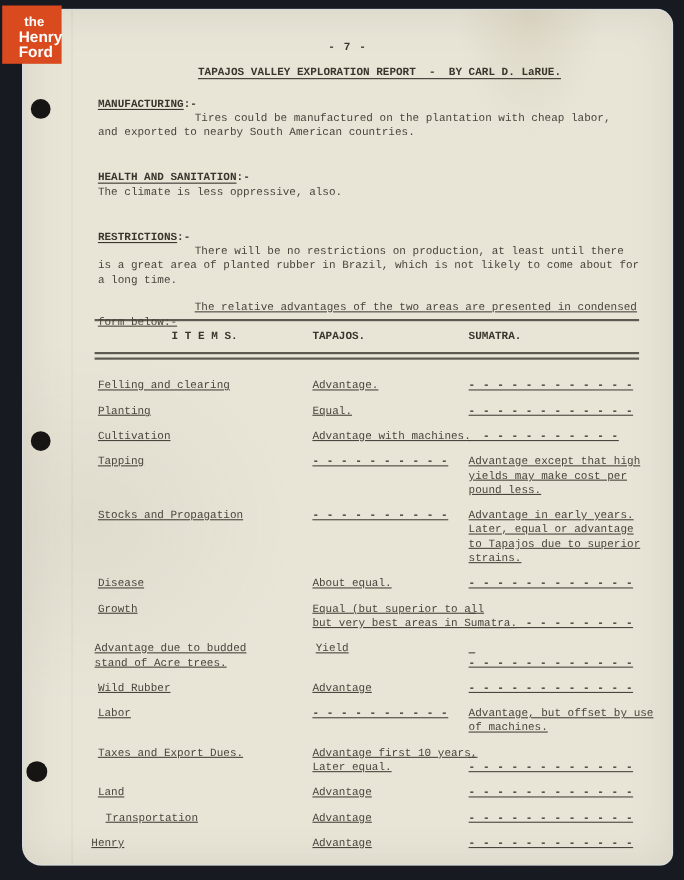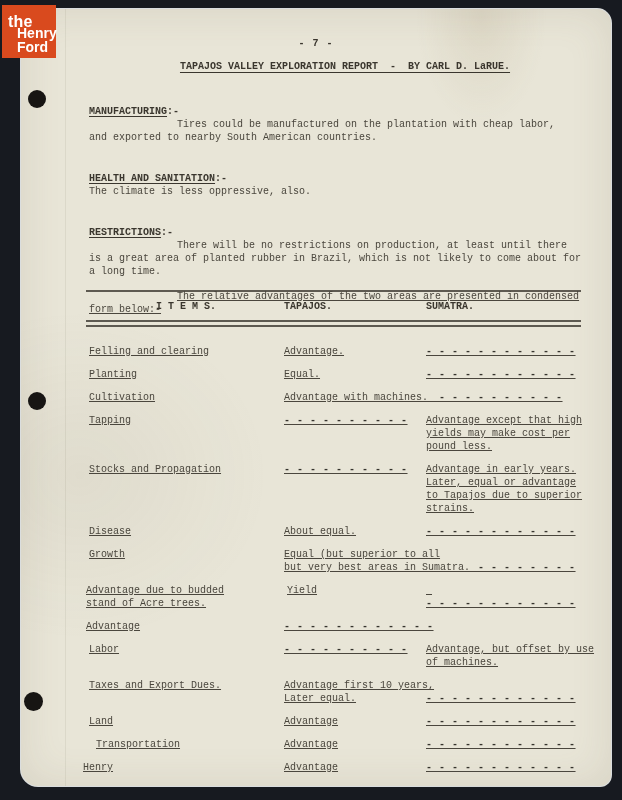--- a/index.html
+++ b/index.html
@@ -20,31 +20,31 @@
     box-shadow:inset 0 0 40px rgba(110,100,80,0.14);
     font-size:10px;line-height:13px;
   }
   .crease{position:absolute;left:44px;top:0;bottom:0;width:1px;background:rgba(60,50,30,0.07);}
   .hole{position:absolute;width:18px;height:18px;border-radius:50%;background:#171513;}
   .hole1{left:7px;top:81px;}
   .hole2{left:7px;top:383px;}
   .hole3{left:3px;top:683px;width:19px;height:19px;}
   .logo{position:absolute;left:2px;top:5px;width:54px;height:53px;background:var(--brand);
         font-family:"Liberation Sans","DejaVu Sans",sans-serif;color:#fff;z-index:5;}
-  .logo-the{position:absolute;left:6px;top:8px;font-size:16px;font-weight:bold;letter-spacing:0.2px;}
+  .logo-the{position:absolute;left:20px;top:8px;font-size:12px;font-weight:bold;letter-spacing:0.2px;}
   .logo-henry{position:absolute;left:15px;top:20px;font-size:14px;font-weight:bold;}
   .logo-ford{position:absolute;left:15px;top:34px;font-size:14px;font-weight:bold;}
   .pagenum{position:absolute;top:28px;left:0;width:100%;text-align:center;
            font-weight:bold;letter-spacing:1px;color:var(--ink-dark);}
   .title{position:absolute;top:51px;left:0;width:100%;text-align:center;padding-left:58px;
          font-weight:bold;white-space:pre;color:var(--ink-dark);
          text-decoration:underline;text-underline-offset:3px;}
   .sections{position:absolute;top:80px;left:68px;width:486px;}
   .section{margin-top:28px;}
-  .section:first-child{margin-top:16px;}
+  .section:first-child{margin-top:0;}
   .sec-head{font-weight:bold;color:var(--ink-dark);}
   .sec-head .hd{text-decoration:underline;text-underline-offset:2px;}
   .tline{min-height:13px;white-space:pre;}
   .tline.indent{padding-left:88px;}
   .intro{margin-top:12px;text-decoration:underline;}
   .ctable{position:absolute;top:281px;left:65px;width:495px;}
   .rule-top{height:0;border-top:2px solid #45423a;opacity:0.85;}
   .thead{position:relative;height:13px;margin-top:8px;font-weight:bold;color:var(--ink-dark);}
   .th{position:absolute;white-space:pre;}
   .th-items{left:35px;margin-left:35px;}
@@ -153,20 +153,21 @@
     <div class="cell cell-sumatra"><div class="cell-line">&nbsp;</div><div class="cell-line dash-line">        - - - - - - - -</div></div>
   </div>
 
   <div class="trow">
     <div class="cell cell-tapajos"><div class="cell-line">Advantage due to budded</div><div class="cell-line">stand of Acre trees.</div></div>
     <div class="cell cell-item">Yield</div>
     <div class="cell cell-sumatra"><div class="cell-line">&nbsp;</div><div class="cell-line dash-line">- - - - - - - - - - - -</div></div>
   </div>
 
   <div class="trow">
+    <div class="cell cell-item">Wild Rubber</div>
     <div class="cell cell-tapajos"><div class="cell-line">Advantage</div></div>
     <div class="cell cell-sumatra"><div class="cell-line dash-line">- - - - - - - - - - - -</div></div>
   </div>
 
   <div class="trow">
     <div class="cell cell-item">Labor</div>
     <div class="cell cell-tapajos"><div class="cell-line dash-line">- - - - - - - - - -</div></div>
     <div class="cell cell-sumatra"><div class="cell-line">Advantage, but offset by use</div><div class="cell-line">of machines.</div></div>
   </div>
 

